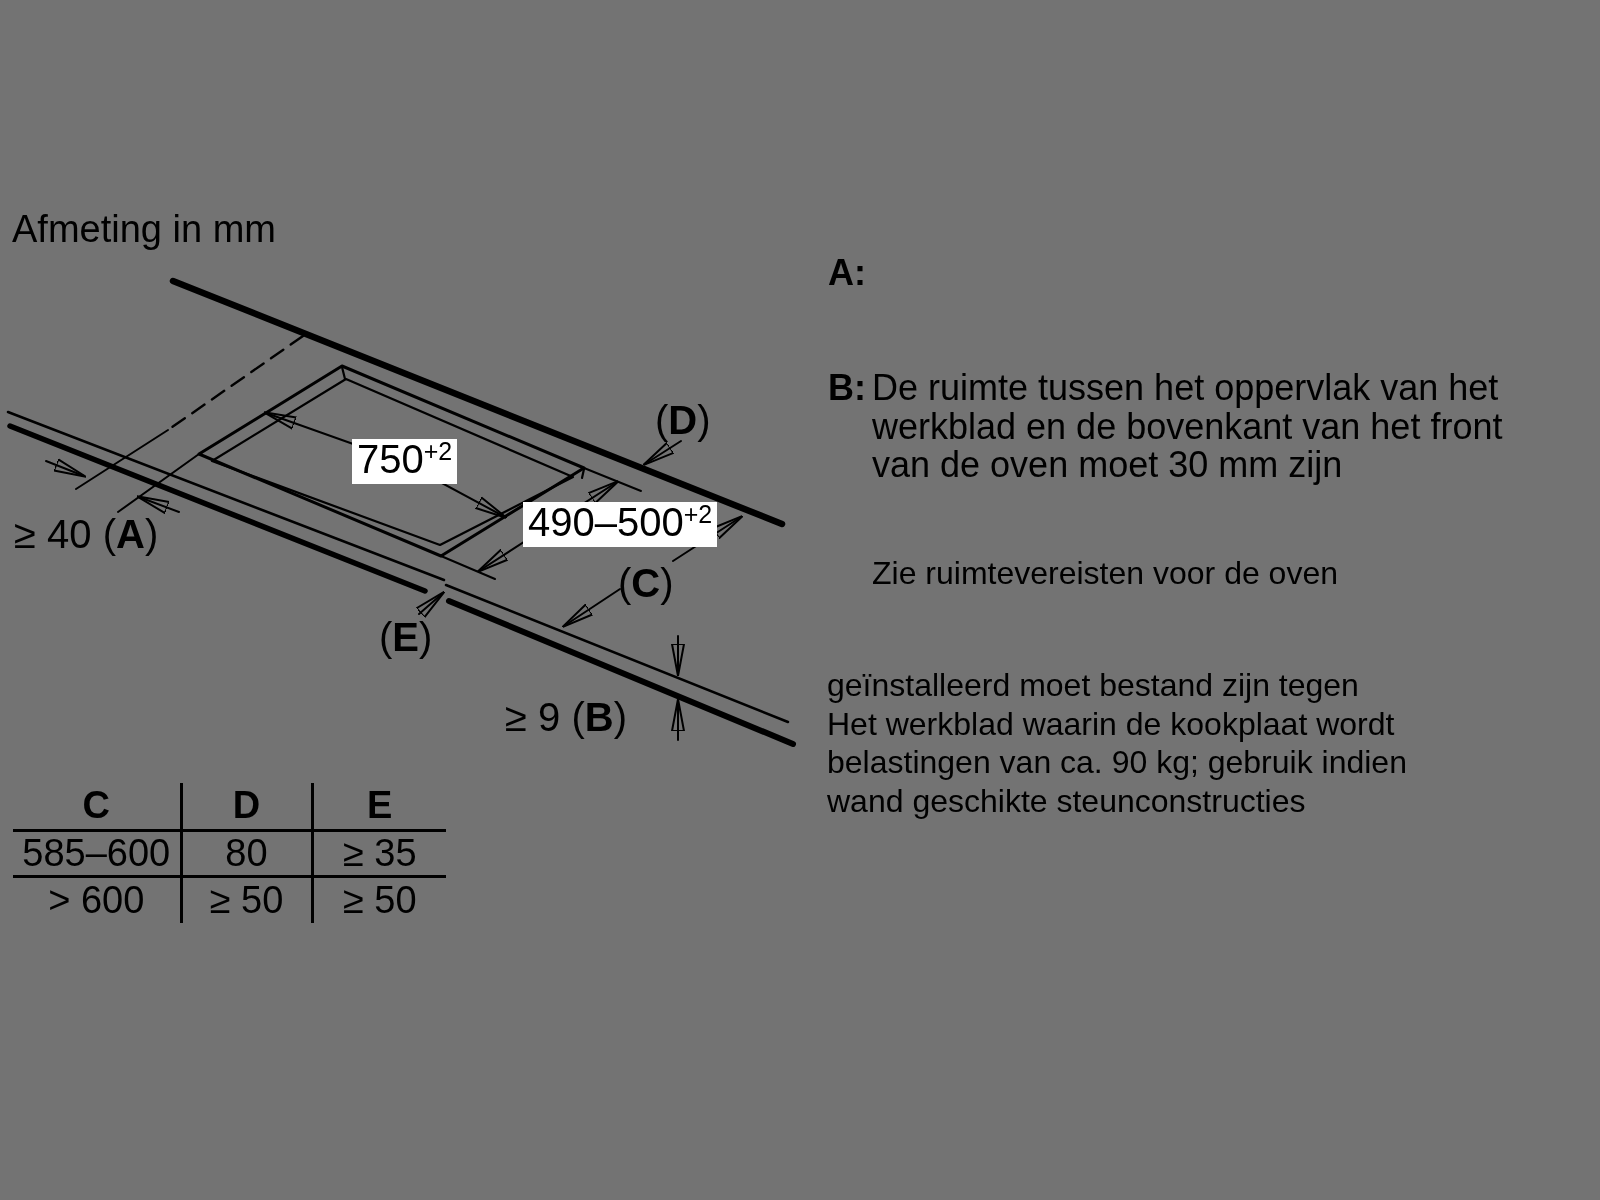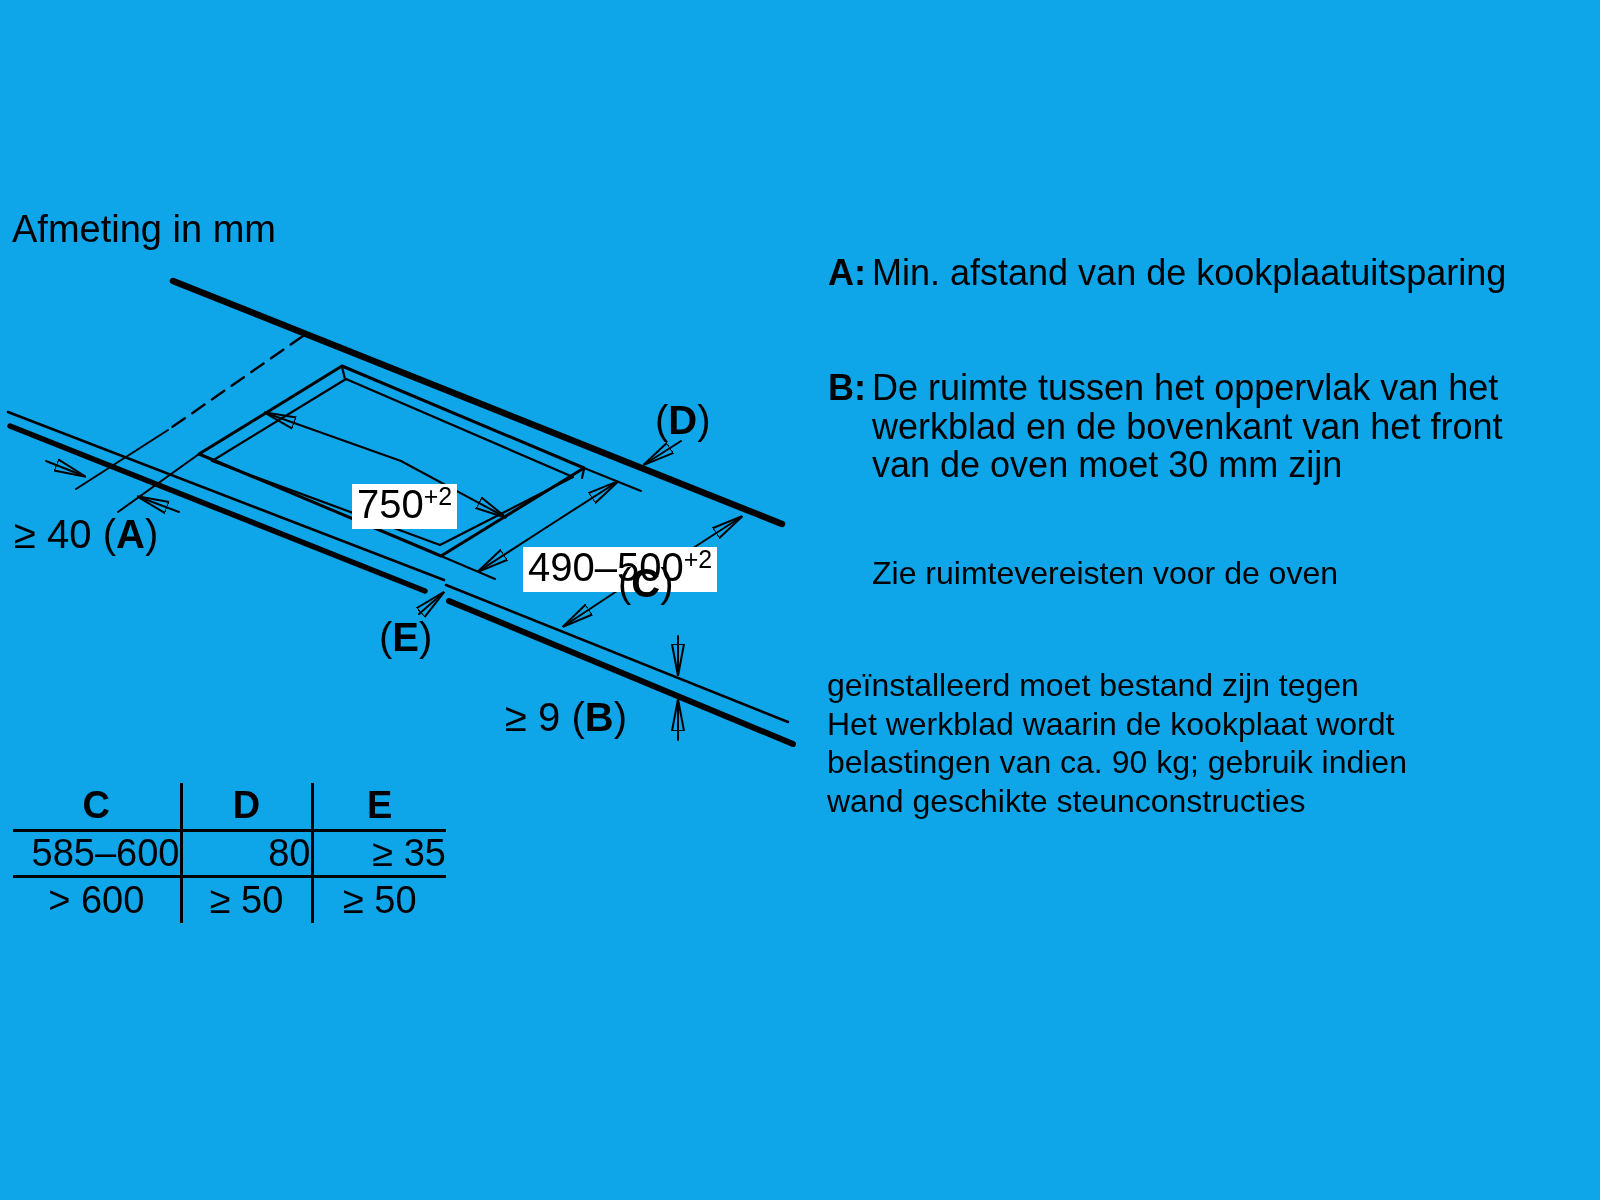--- a/index.html
+++ b/index.html
@@ -1,48 +1,48 @@
 <!DOCTYPE html>
 <html><head>
 <meta charset="utf-8">
 <style>
   * { margin:0; padding:0; box-sizing:border-box; }
   html,body { background:#ffffff; }
   body { font-family:"Liberation Sans", sans-serif; color:#000; }
-  #page { position:relative; width:1600px; height:1200px; background:#0ea5e9; overflow:hidden; }
+  #page { position:relative; width:1600px; height:1200px; background:#737373; overflow:hidden; }
 
   #diagram-svg { position:absolute; left:0; top:0; z-index:1; }
   #diagram-svg path, #diagram-svg line, #diagram-svg polygon {
     stroke:#000; fill:none; stroke-linecap:round; stroke-linejoin:round;
   }
 
   .lbl { position:absolute; z-index:2; font-size:40px; line-height:40px; white-space:nowrap; }
   .lbl b { font-weight:bold; }
-  .halo { background:#fff; padding:0 5px;margin-top:45px; }
+  .halo { background:#fff; padding:0 5px; }
   .sup { font-size:25px; position:relative; top:-13px; letter-spacing:0; }
 
   .page-title { position:absolute; left:12px; top:208px; z-index:2;
     font-size:38px; line-height:42px; white-space:nowrap; }
 
   
   .note { position:absolute; z-index:2; display:flex; font-size:36px; line-height:38.6px; }
   .note .marker { width:44px; font-weight:bold; flex:0 0 44px; }
   .note .body div { white-space:nowrap; }
   .plain { position:absolute; z-index:2; font-size:32px; line-height:38.6px; }
   .plain div { white-space:nowrap; }
 
   
   .spec-table { position:absolute; left:13px; top:783px; z-index:2;
     border-collapse:collapse; table-layout:fixed; }
   .spec-table td { text-align:center; vertical-align:middle; font-size:38px; padding:0; }
   .spec-table .c1 { width:168px; }
   .spec-table .c2 { width:131px; border-left:3px solid #000; border-right:3px solid #000; }
   .spec-table .c3 { width:134px; }
   .spec-table .hrow td { height:47px; border-bottom:3px solid #000; font-weight:bold; }
-  .spec-table .r1 td { height:46px; border-bottom:3px solid #000;text-align:right; }
+  .spec-table .r1 td { height:46px; border-bottom:3px solid #000; }
   .spec-table .r2 td { height:47px; }
 </style>
 </head>
 <body>
 
 <div id="page">
 
   <svg id="diagram-svg" width="1600" height="1200" viewBox="0 0 1600 1200">
     <defs>
       <marker id="ah" viewBox="0 0 16 8" refX="15" refY="4" markerWidth="16" markerHeight="8" orient="auto" markerUnits="strokeWidth">
@@ -135,21 +135,20 @@
       <td class="c1">&gt; 600</td>
       <td class="c2">≥ 50</td>
       <td class="c3">≥ 50</td>
     </tr>
   </tbody>
     </table>
 
   <div class="note" style="left:828px; top:254px;">
     <span class="marker">A:</span>
     <span class="body">
-      <div>Min. afstand van de kookplaatuitsparing</div>
     </span>
   </div>
 
   <div class="note" style="left:828px; top:369px;">
     <span class="marker">B:</span>
     <span class="body">
       <div>De ruimte tussen het oppervlak van het</div>
       <div>werkblad en de bovenkant van het front</div>
       <div>van de oven moet 30 mm zijn</div>
     </span>

